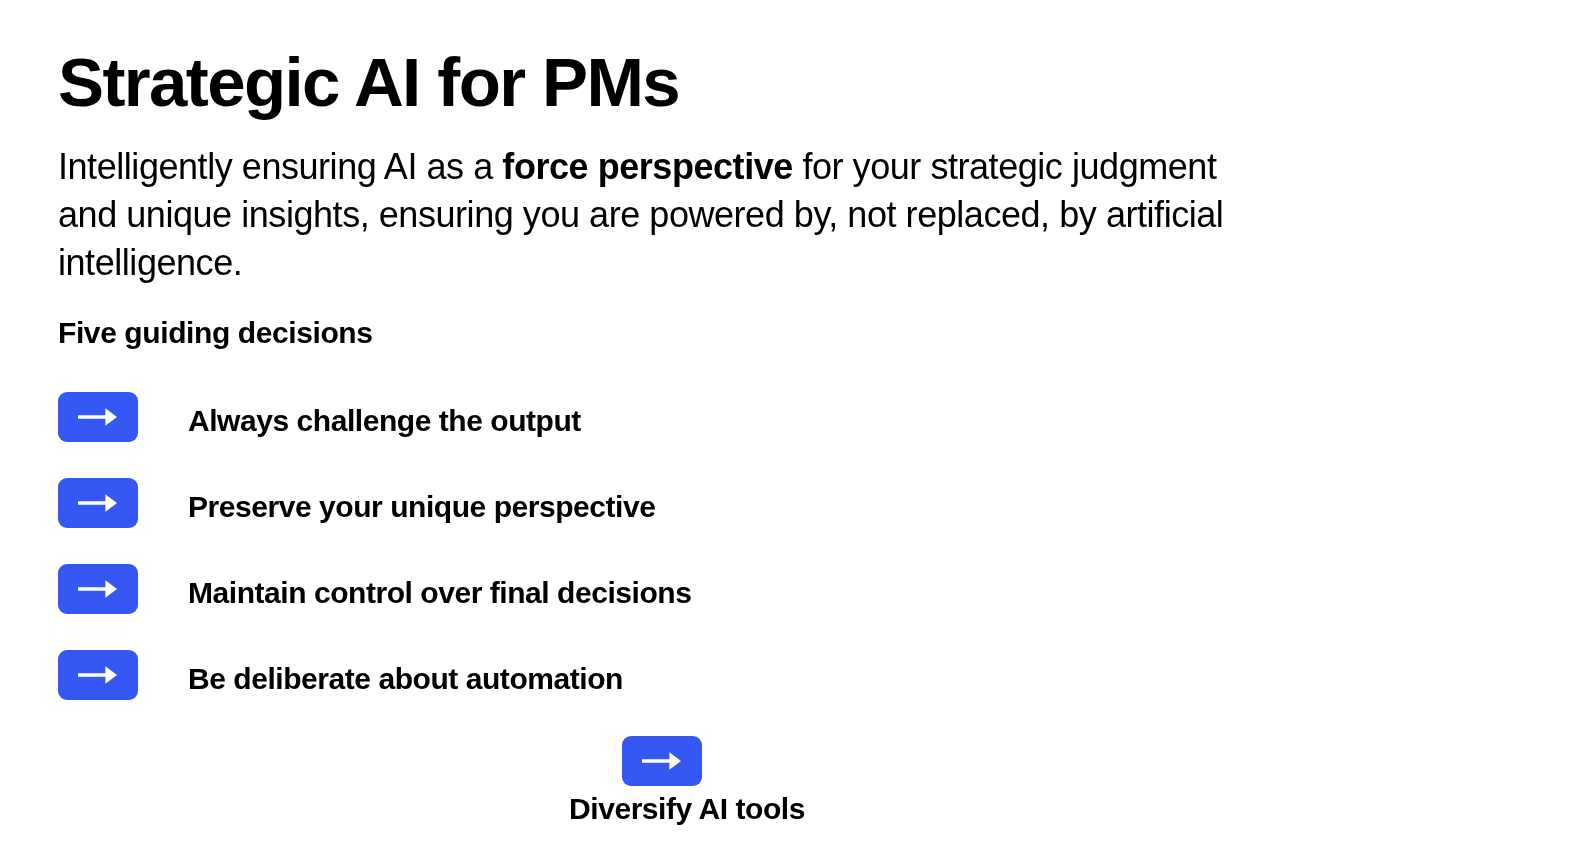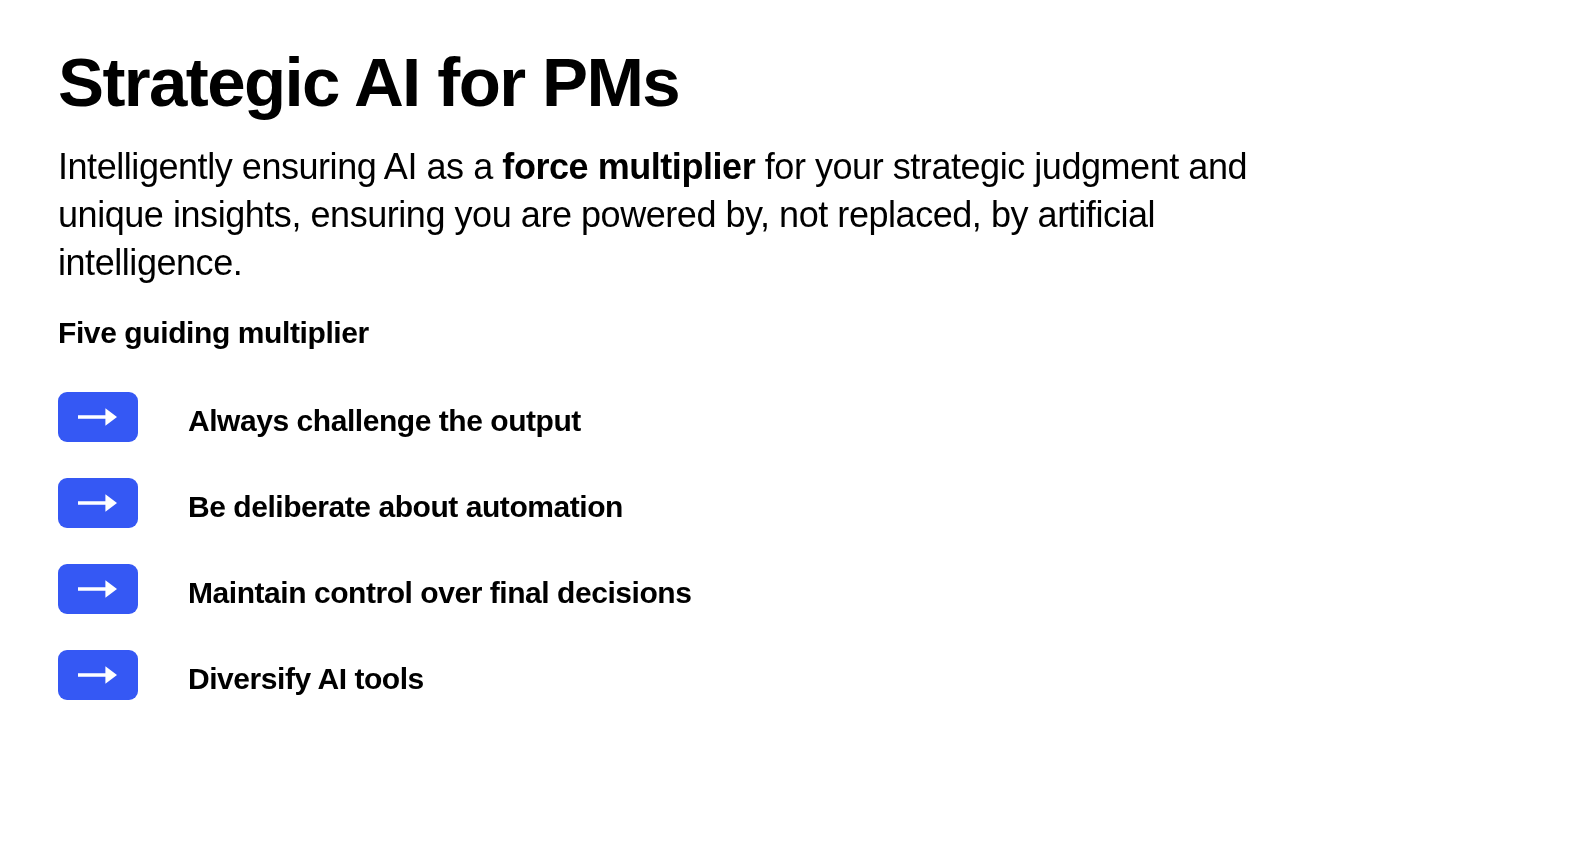--- a/index.html
+++ b/index.html
@@ -71,20 +71,21 @@
     padding-top: 41px;
   }
   .principle-row {
     display: flex;
     align-items: center;
     height: 50px;
     margin-bottom: 36px;
   }
   .principle-row:last-child {
     margin-bottom: 0;
+    flex-direction: column;
   }
 
   .arrow-badge {
     flex: 0 0 auto;
     width: 80px;
     height: 50px;
     border-radius: 9px;
     background: #3558f4;
     display: flex;
     align-items: center;
@@ -106,59 +107,67 @@
   }
 </style>
 </head>
 <body>
 
 <div class="slide">
 
   <h1 class="page-title">Strategic AI for PMs</h1>
 
   <p class="subtitle">
-    <span>Intelligently ensuring AI as a </span><span class="strong">force multiplier</span><span> for your strategic judgment and unique insights, ensuring you are powered by, not replaced, by artificial intelligence.</span>
+    <span>Intelligently ensuring AI as a </span><span class="strong">force perspective</span><span> for your strategic judgment and unique insights, ensuring you are powered by, not replaced, by artificial intelligence.</span>
   </p>
 
-  <h2 class="section-heading">Five guiding multiplier</h2>
+  <h2 class="section-heading">Five guiding decisions</h2>
 
   <ul class="principles">
 
     <li class="principle-row">
       <span class="arrow-badge">
         <svg width="40" height="22" viewBox="0 0 40 22" aria-hidden="true">
           <path d="M0 9.3 H27.4 V2.2 L39 11 L27.4 19.8 V12.7 H0 Z" fill="#ffffff"></path>
         </svg>
       </span>
       <span class="principle-label">Always challenge the output</span>
     </li>
 
-
     <li class="principle-row">
       <span class="arrow-badge">
         <svg width="40" height="22" viewBox="0 0 40 22" aria-hidden="true">
           <path d="M0 9.3 H27.4 V2.2 L39 11 L27.4 19.8 V12.7 H0 Z" fill="#ffffff"></path>
         </svg>
       </span>
-      <span class="principle-label">Be deliberate about automation</span>
+      <span class="principle-label">Preserve your unique perspective</span>
     </li>
 
     <li class="principle-row">
       <span class="arrow-badge">
         <svg width="40" height="22" viewBox="0 0 40 22" aria-hidden="true">
           <path d="M0 9.3 H27.4 V2.2 L39 11 L27.4 19.8 V12.7 H0 Z" fill="#ffffff"></path>
         </svg>
       </span>
       <span class="principle-label">Maintain control over final decisions</span>
     </li>
 
     <li class="principle-row">
       <span class="arrow-badge">
         <svg width="40" height="22" viewBox="0 0 40 22" aria-hidden="true">
           <path d="M0 9.3 H27.4 V2.2 L39 11 L27.4 19.8 V12.7 H0 Z" fill="#ffffff"></path>
         </svg>
       </span>
+      <span class="principle-label">Be deliberate about automation</span>
+    </li>
+
+    <li class="principle-row">
+      <span class="arrow-badge">
+        <svg width="40" height="22" viewBox="0 0 40 22" aria-hidden="true">
+          <path d="M0 9.3 H27.4 V2.2 L39 11 L27.4 19.8 V12.7 H0 Z" fill="#ffffff"></path>
+        </svg>
+      </span>
       <span class="principle-label">Diversify AI tools</span>
     </li>
 
   </ul>
 
 </div>
 
 </body></html>

